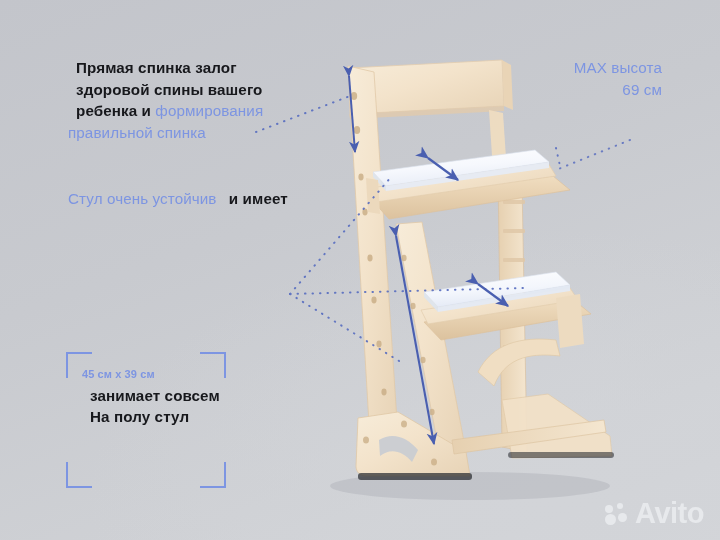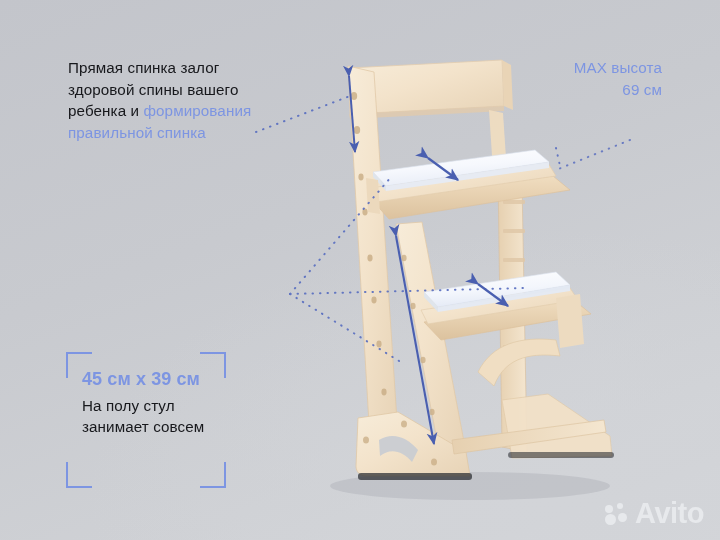--- a/index.html
+++ b/index.html
@@ -14,29 +14,29 @@
     width:720px; height:540px;
     background:
       radial-gradient(120% 90% at 78% 92%, #d2d4d8 0%, rgba(210,212,216,0) 55%),
       linear-gradient(160deg, #c3c5cb 0%, #c8cacf 40%, #cfd1d5 75%, #d4d6da 100%);
     overflow:hidden;
   }
 
   
   .txt { position:absolute; color:#17181c; font-size:15.2px; line-height:1.42; letter-spacing:.1px; }
   .blue { color:#7d95e2; font-weight:400; }
-  .bk   { color:#17181c; font-weight:400; }
+  .bk   { color:#17181c; font-weight:700;margin-left:8px; }
 
   #tb-posture { left:68px;  top:57px;  width:282px; }
   #tb-stable  { left:68px;  top:188px; width:282px; }
   #tb-adjust  { left:68px;  top:273px; width:282px; }
   #tb-maxh    { right:58px; top:57px;  width:210px; text-align:right; }
 
   #tb-floor   { left:82px;  top:367px; width:190px; }
-  #tb-floor .dim { color:#7d95e2; font-weight:700; font-size:18px; display:block; margin-bottom:2px;}
+  #tb-floor .dim { color:#7d95e2; font-weight:700; font-size:11px; display:block; margin-bottom:2px;}
 
   
   .corner { position:absolute; width:26px; height:26px; border-color:#7d95e2; border-style:solid; border-width:0; }
   #c-tl { left:66px;  top:352px; border-left-width:2.5px; border-top-width:2.5px; }
   #c-tr { left:200px; top:352px; border-right-width:2.5px; border-top-width:2.5px; }
   #c-bl { left:66px;  top:462px; border-left-width:2.5px; border-bottom-width:2.5px; }
   #c-br { left:200px; top:462px; border-right-width:2.5px; border-bottom-width:2.5px; }
 
   
   #avito { position:absolute; right:16px; bottom:12px; display:flex; align-items:center; gap:6px; opacity:.82; }
@@ -192,37 +192,38 @@
   </svg>
 
   <div class="txt" id="tb-posture">
     <div class="bk">Прямая спинка залог</div>
     <div class="bk">здоровой спины вашего</div>
     <div><span class="bk">ребенка и </span><span class="blue">формирования</span></div>
     <div class="blue">правильной спинка</div>
   </div>
 
   <div class="txt" id="tb-stable">
+    <div><span class="blue">Стул очень устойчив</span><span class="bk"> и имеет</span></div>
   </div>
 
 
   <div class="txt" id="tb-maxh">
     <div class="blue">MAX высота</div>
     <div class="blue">69 см</div>
   </div>
 
   <div class="corner" id="c-tl"></div>
   <div class="corner" id="c-tr"></div>
   <div class="corner" id="c-bl"></div>
   <div class="corner" id="c-br"></div>
 
   <div class="txt" id="tb-floor">
     <span class="dim">45 см х 39 см</span>
+    <div class="bk">занимает совсем</div>
     <div class="bk">На полу стул</div>
-    <div class="bk">занимает совсем</div>
   </div>
 
   <div id="avito">
     <span class="dots">
       <i class="d1"></i>
         <i class="d2"></i>
         <i class="d3"></i>
         <i class="d4"></i>
     </span>
     <span class="wm">Avito</span>

